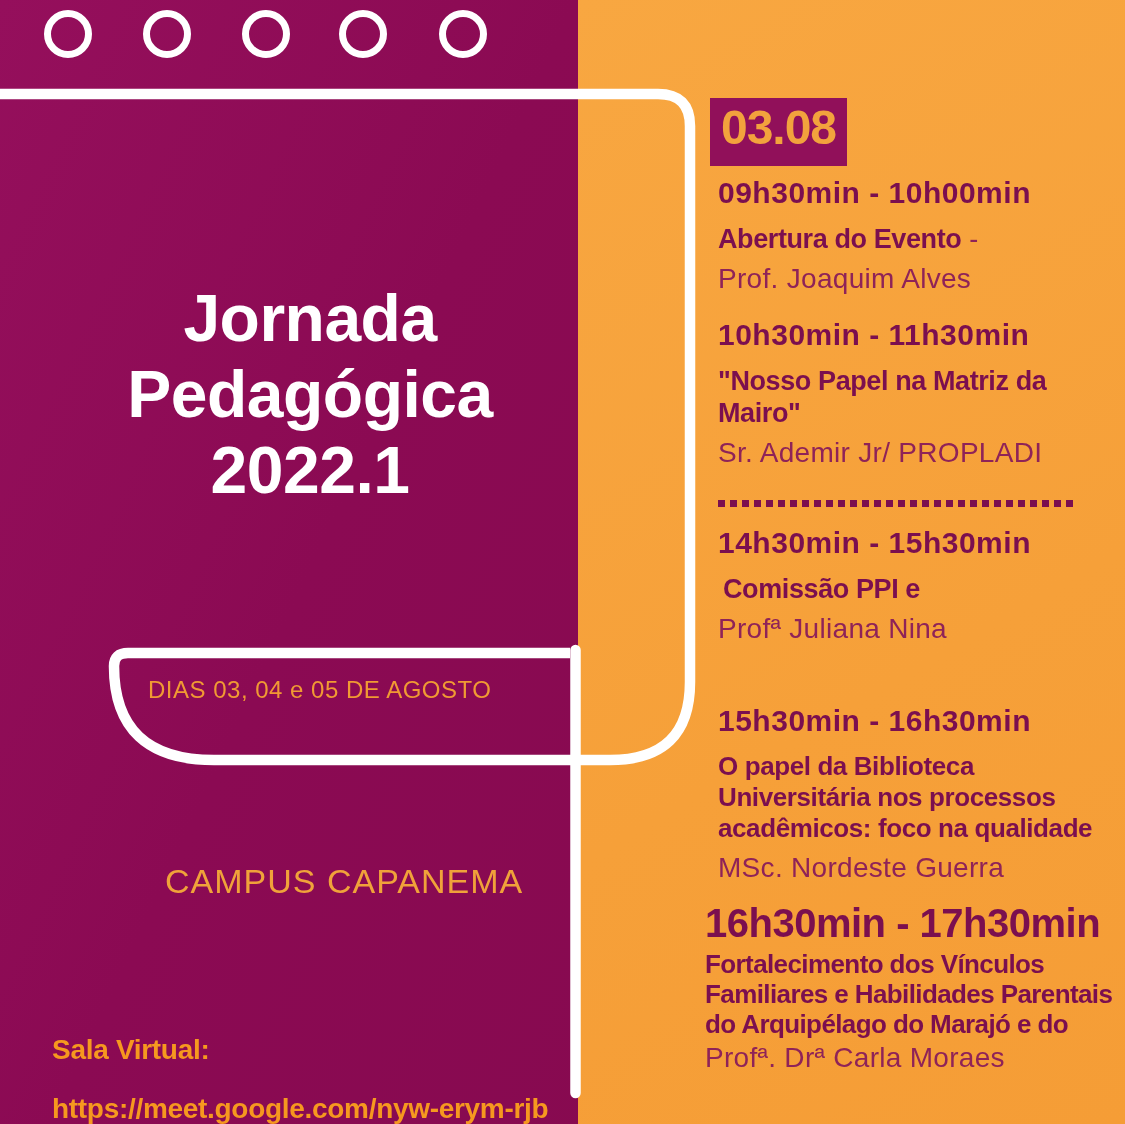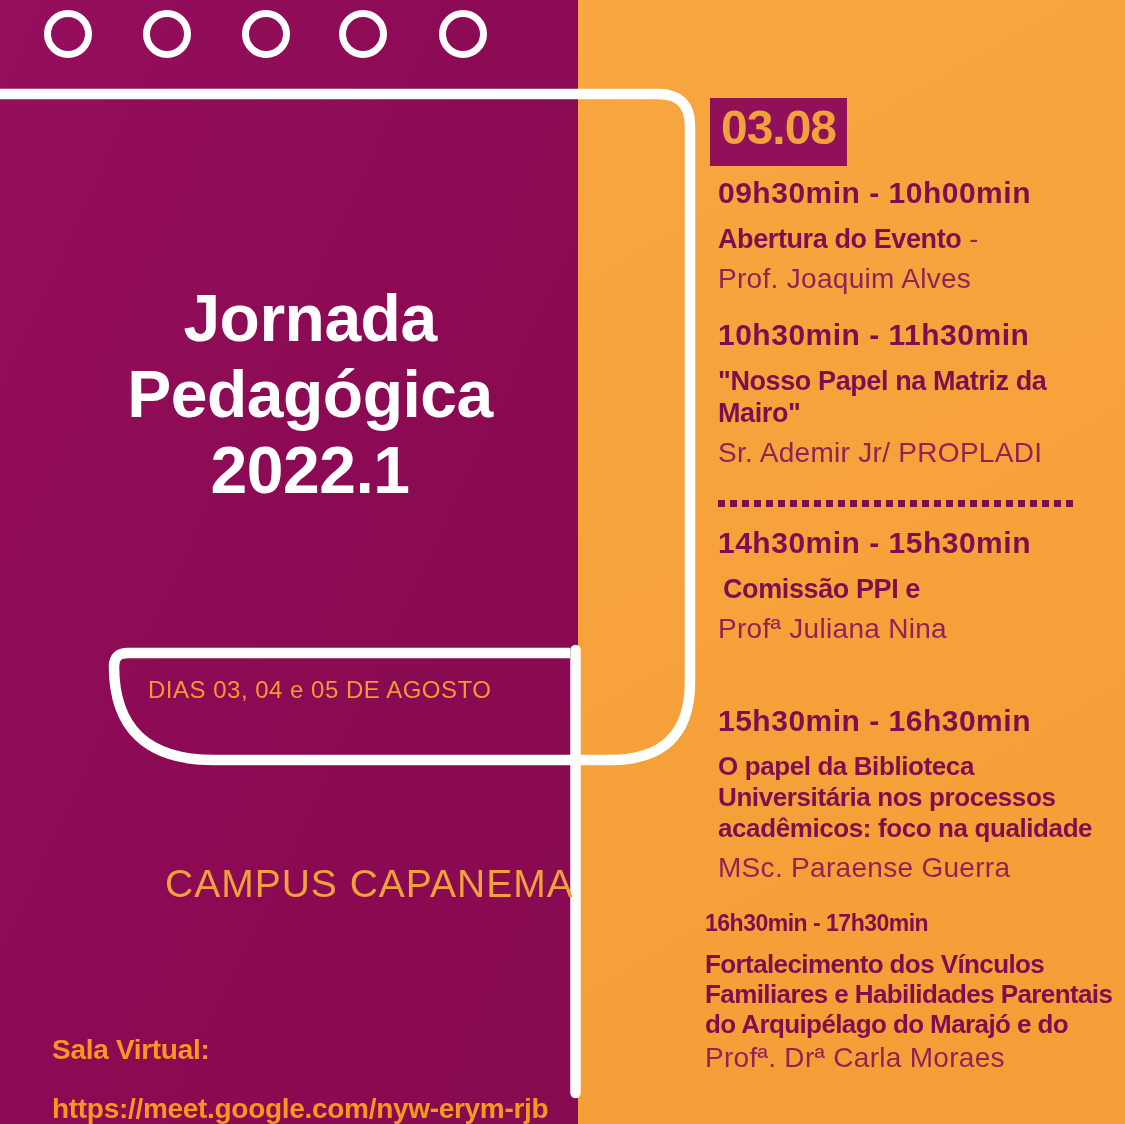--- a/index.html
+++ b/index.html
@@ -29,40 +29,40 @@
     text-align:center;color:#ffffff;font-weight:bold;
     font-size:66px;line-height:76px;letter-spacing:-0.5px;
   }
   .dates-label{
     position:absolute;left:148px;top:676px;
     color:#f09a33;font-size:24px;font-weight:300;letter-spacing:0.5px;
     white-space:nowrap;
   }
   .campus-label{
     position:absolute;left:165px;top:862px;
-    color:#f0a23a;font-size:39px;font-weight:300;letter-spacing:1px;
+    color:#f0a23a;font-size:34px;font-weight:300;letter-spacing:1px;
     white-space:nowrap;
   }
   .sala-block{position:absolute;left:52px;top:1010px;color:#f6981f;}
   .sala-line{font-size:28px;font-weight:bold;line-height:38px;letter-spacing:-0.3px;white-space:nowrap;margin-top:21px;}
   
   .schedule{position:absolute;left:578px;top:0;width:547px;height:1124px;}
   .date-badge{
     position:absolute;left:132px;top:98px;width:137px;height:68px;
     background:#91105a;color:#f2a23d;
     font-size:48px;font-weight:bold;letter-spacing:-1px;
     line-height:60px;text-align:center;
   }
   .session{position:absolute;left:140px;}
   .session.s5{left:127px;}
   .time{
     font-size:30px;font-weight:bold;color:#7b0f4f;
     line-height:36px;letter-spacing:0.5px;margin-bottom:12px;white-space:nowrap;
   }
-  .s5 .time{font-size:23px;line-height:40px;letter-spacing:-0.5px;margin-bottom:6px;}
+  .s5 .time{font-size:40px;line-height:40px;letter-spacing:-0.5px;margin-bottom:6px;}
   .title-line{
     font-size:27px;font-weight:bold;color:#7b0f4f;
     line-height:32px;letter-spacing:-0.4px;white-space:nowrap;
   }
   .s3 .title-line{padding-left:5px;}
   .s4 .title-line{font-size:26px;line-height:31px;}
   .s5 .title-line{font-size:26px;line-height:30px;letter-spacing:-0.6px;}
   .title-suffix{font-weight:400;margin-left:8px;color:#8f2358;}
   .speaker{
     font-size:28px;font-weight:400;color:#8f2358;
@@ -134,21 +134,21 @@
       <div class="time">14h30min - 15h30min</div>
       <div class="title-line">Comissão PPI e</div>
       <div class="speaker">Profª Juliana Nina</div>
     </div>
 
     <div class="session s4" style="top:703px">
       <div class="time">15h30min - 16h30min</div>
       <div class="title-line">O papel da Biblioteca</div>
       <div class="title-line">Universitária nos processos</div>
       <div class="title-line">acadêmicos: foco na qualidade</div>
-      <div class="speaker">MSc. Paraense Guerra</div>
+      <div class="speaker">MSc. Nordeste Guerra</div>
     </div>
 
     <div class="session s5" style="top:903px">
       <div class="time">16h30min - 17h30min</div>
       <div class="title-line">Fortalecimento dos Vínculos</div>
       <div class="title-line">Familiares e Habilidades Parentais</div>
       <div class="title-line">do Arquipélago do Marajó e do</div>
       <div class="speaker">Profª. Drª Carla Moraes</div>
     </div>
 

